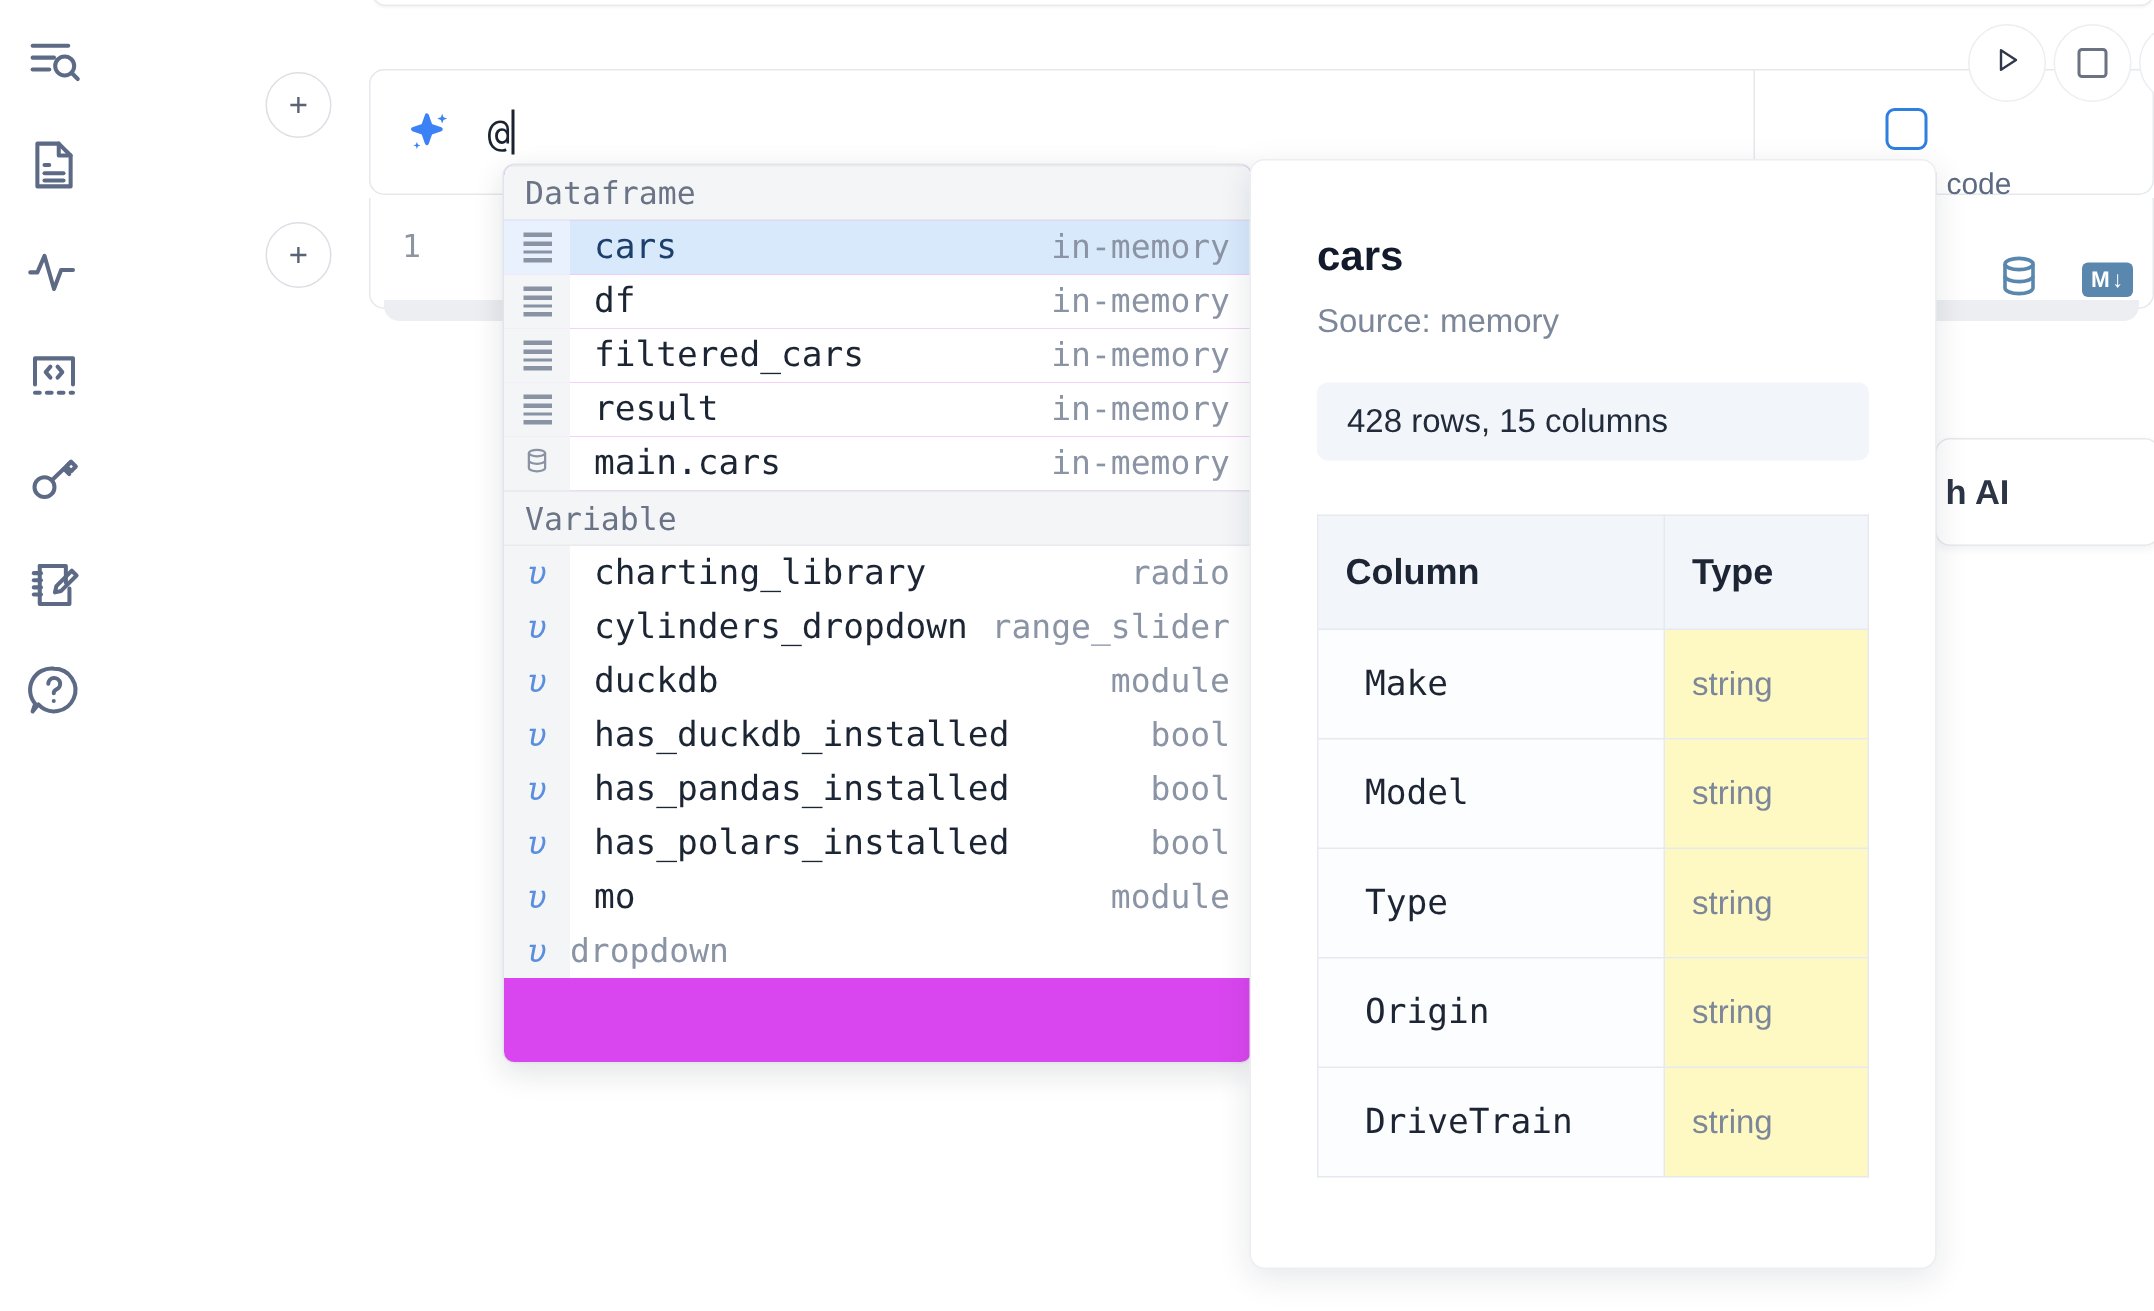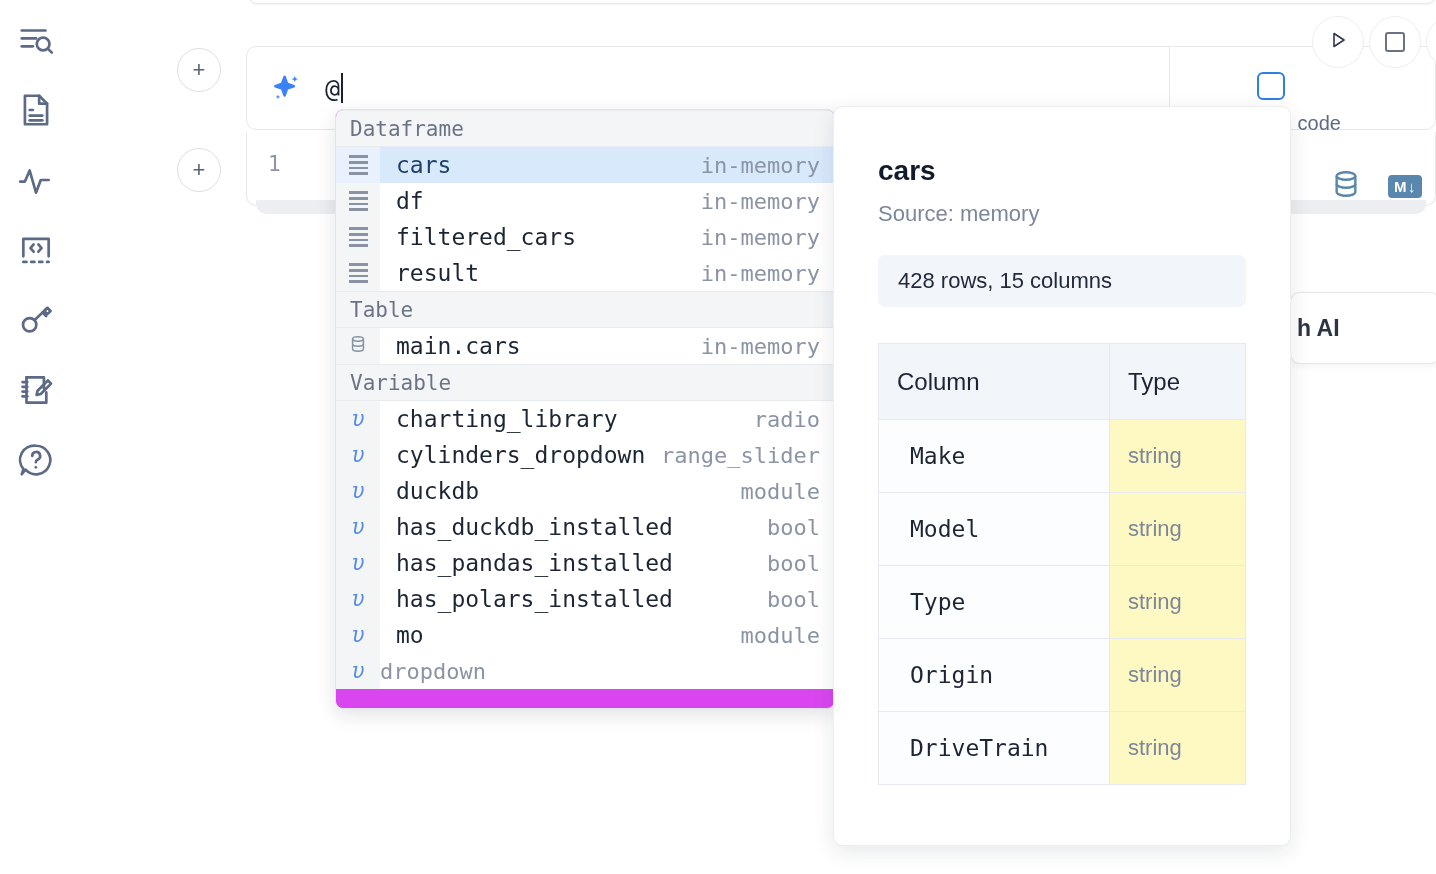--- a/index.html
+++ b/index.html
@@ -154,21 +154,21 @@
   .doc-pill {
     margin: 28px 0 0 44px; width: 368px; height: 52px; background: #f2f5f9;
     border-radius: 7px; display: flex; align-items: center; padding-left: 20px;
     font-size: 22px; color: #222b3c;
   }
   .doc-table { margin: 36px 0 0 44px; width: 368px; border-collapse: collapse; }
   .doc-table th, .doc-table td {
     border: 1px solid #e6eaf0; text-align: left; height: 73px; padding-left: 18px;
   }
   .doc-table th {
-    background: #f2f5f9; font-weight: normal; font-size: 24px; color: #1d2534; height: 76px;
+    background: #f2f5f9; font-weight: bold; font-size: 24px; color: #1d2534; height: 76px;
   }
   .doc-table td.c-name {
     font-family: "DejaVu Sans Mono", monospace; font-size: 23px; color: #1d2534; background: #fcfdfe; padding-left: 31px;
   }
   .doc-table td.c-type { font-size: 22px; color: #7d879a; background: #fef9c3; }
   .doc-table th:nth-child(2) { width: 136px; }
 </style>
 </head>
 <body>
 
@@ -338,21 +338,20 @@
           <span class="hamb">
             <i></i>
             <i></i>
             <i></i>
             <i></i>
           </span>
         </span>
         <span class="ac-name">result</span>
         <span class="ac-type">in-memory</span>
       </div>
-      <div class="ac-group">Table</div>
       <div class="ac-row">
         <span class="ac-ico">
           <span><svg width="20" height="20" viewBox="0 0 24 24" fill="none" stroke="currentColor" stroke-width="1.8">
               <ellipse cx="12" cy="6" rx="6.5" ry="2.6"></ellipse>
               <path d="M5.5 6v12c0 1.44 2.91 2.6 6.5 2.6s6.5-1.16 6.5-2.6V6"></path>
               <path d="M5.5 12c0 1.44 2.91 2.6 6.5 2.6s6.5-1.16 6.5-2.6"></path>
             </svg></span>
         </span>
         <span class="ac-name">main.cars</span>
         <span class="ac-type">in-memory</span>

